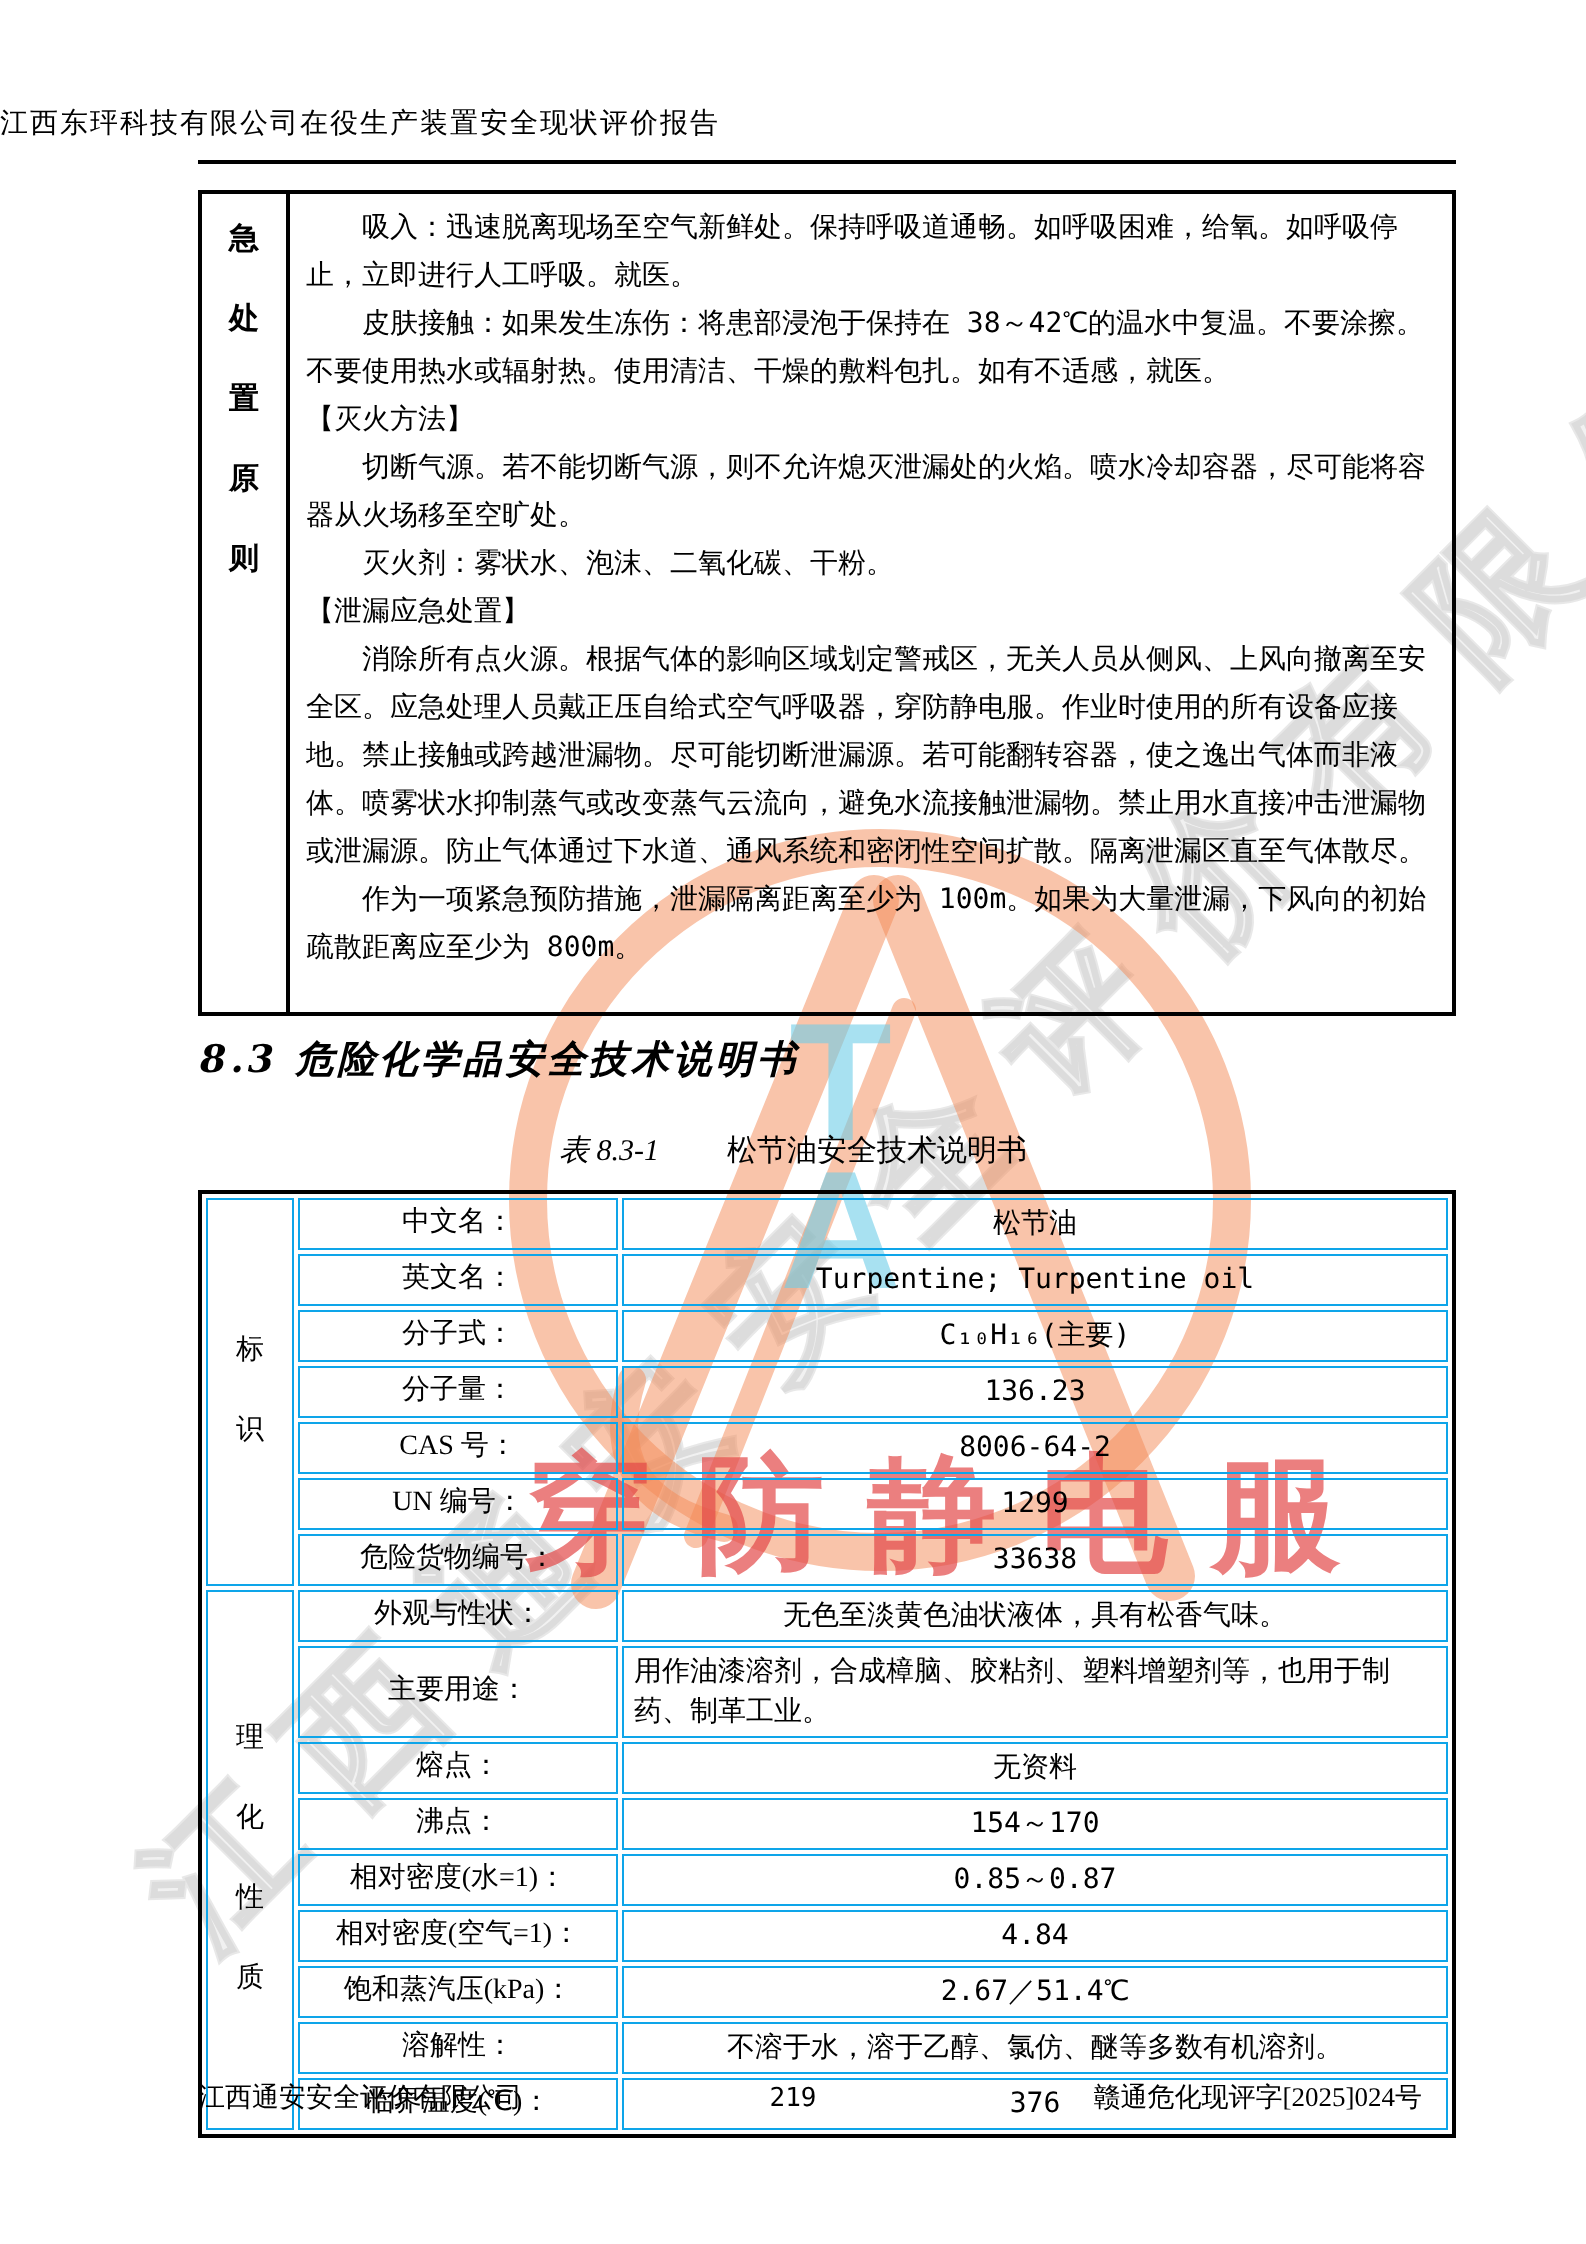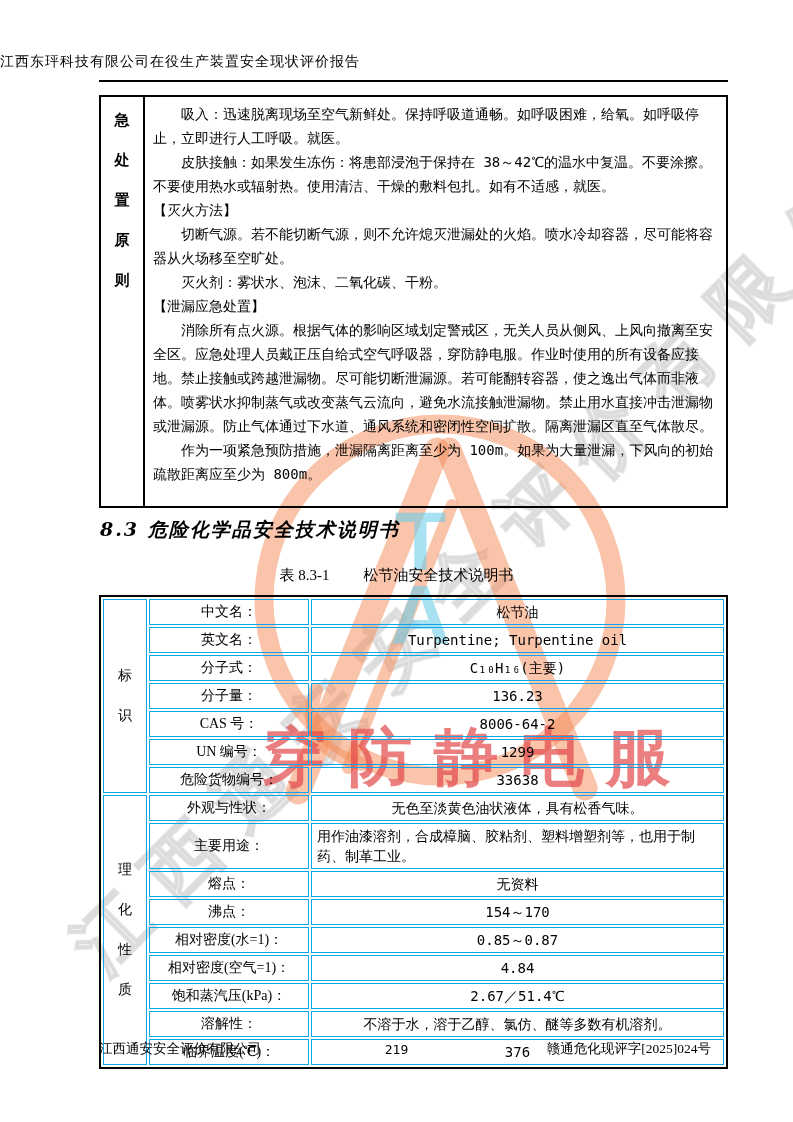--- a/index.html
+++ b/index.html
@@ -40,21 +40,21 @@
   td.ccell{padding:5px 8px 2px 8px;font-size:14px;line-height:24px;
     font-family:"DejaVu Sans Mono","Liberation Serif", serif;border-radius:30px;}
   td.ccell p{margin:0;}
   td.ccell p.indent{text-indent:2em;}
 
   .sec-heading{
     position:absolute;top:517px;left:100px;font-size:19px;font-weight:bold;font-style:italic;
     letter-spacing:2px;font-family:"DejaVu Serif","Liberation Serif", serif;
   }
   .tbl-caption{position:absolute;top:566px;left:0;width:100%;text-align:center;font-size:15px;}
-  .tbl-caption .cap-label{margin-right:34px;}
+  .tbl-caption .cap-label{margin-right:34px;font-style:italic;}
 
   table.t2{
     position:absolute;top:595px;left:99px;width:629px;
     border:2px solid #000;border-spacing:2px;border-collapse:separate;table-layout:fixed;
   }
   table.t2 td{border:1px solid #0ea5e9;font-size:14px;line-height:20px;vertical-align:middle;padding:2px 3px;}
   td.vlabel2{width:36px;text-align:center;font-size:15px;}
   td.vlabel2 .vwrap{display:flex;flex-direction:column;justify-content:center;align-items:center;height:100%;}
   td.vlabel2 .vchar2{line-height:40px;}
   td.label2{width:152px;text-align:center;}

